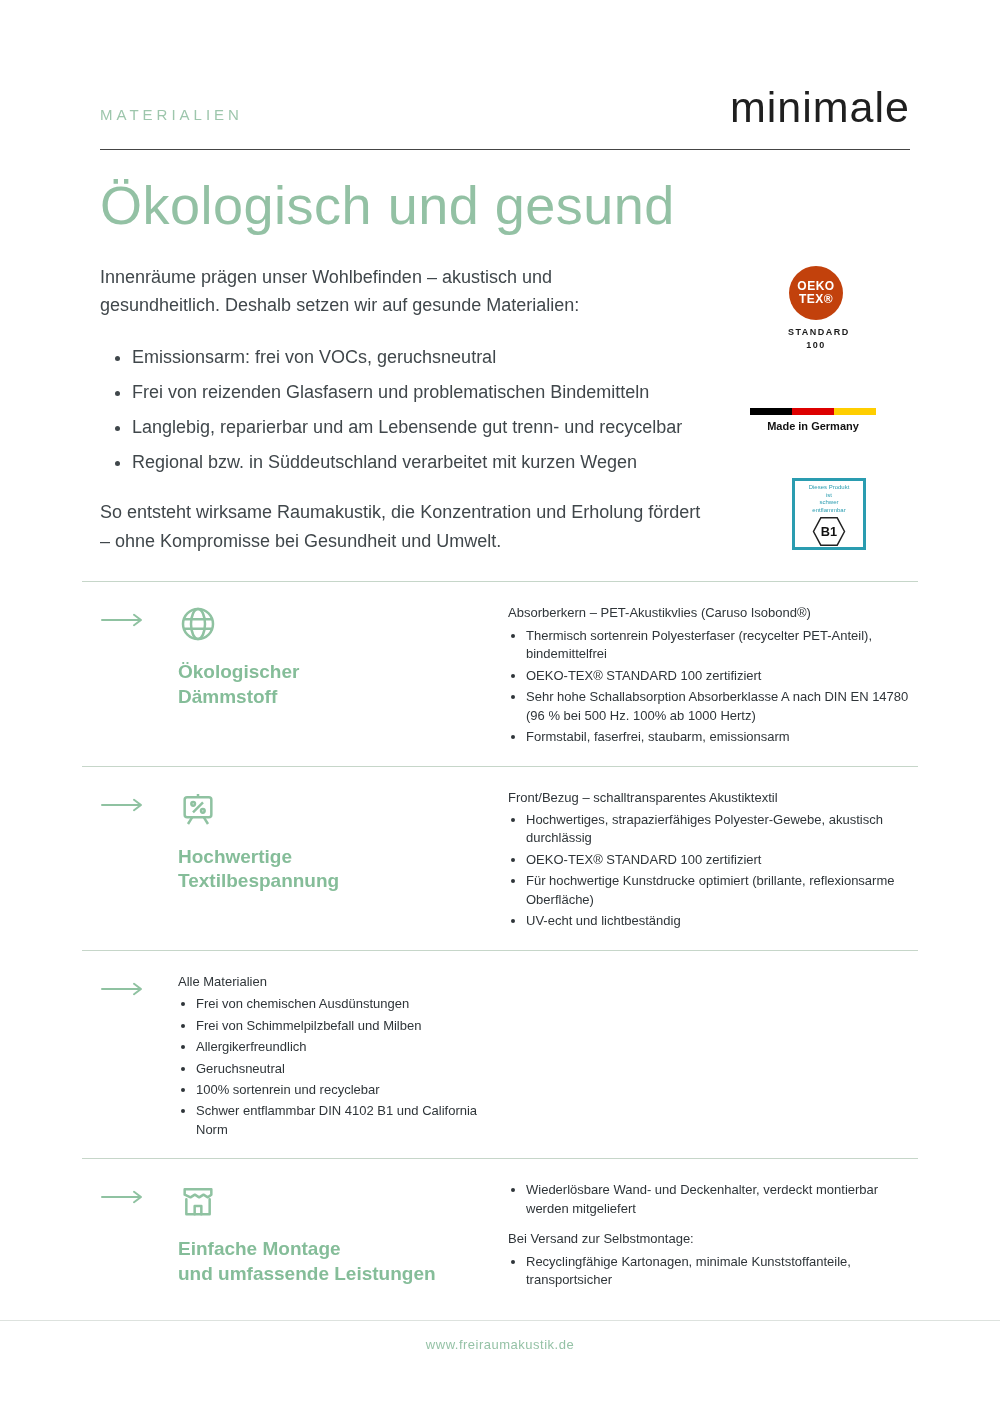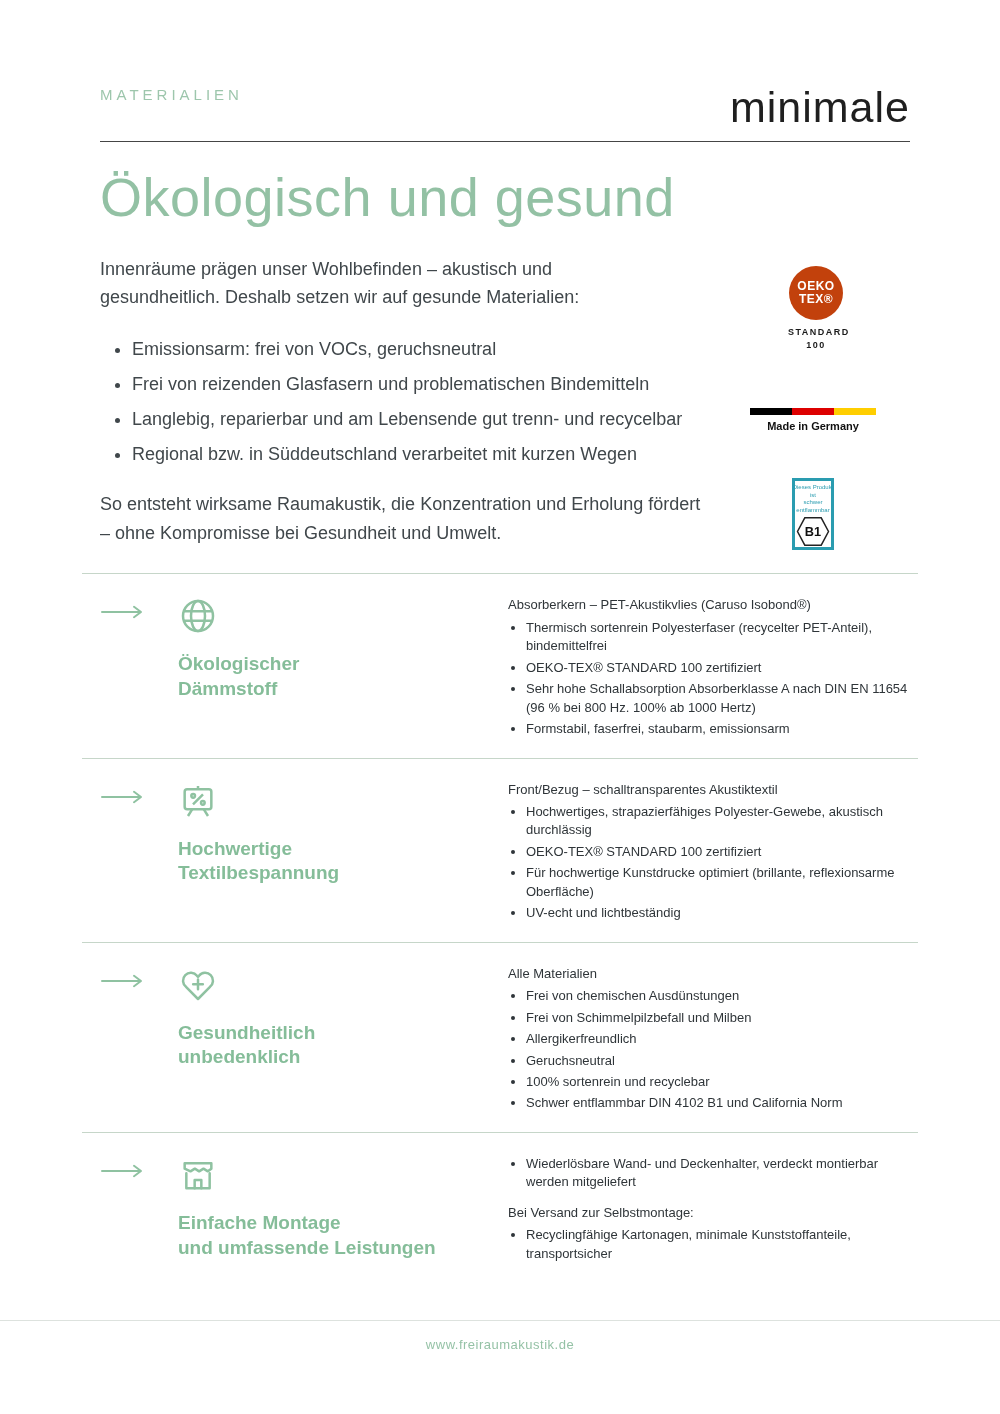--- a/index.html
+++ b/index.html
@@ -1,22 +1,22 @@
 <!DOCTYPE html>
 <html><head>
 <meta charset="utf-8">
 <style>
   * { margin:0; padding:0; box-sizing:border-box; }
   html,body { background:#ffffff; }
   body { font-family:"Liberation Sans","DejaVu Sans",sans-serif; color:#3d4449; }
   .page { position:relative; width:1000px; height:1414px; background:#fff; margin:0 auto; overflow:hidden; }
 
   
-  .header { display:flex; justify-content:space-between; align-items:flex-start;
-            margin:86px 90px 0 100px; padding-bottom:12px; border-bottom:1px solid #454545; }
+  .header { display:flex; justify-content:space-between; align-items:flex-end;
+            margin:86px 90px 0 100px; padding-bottom:20px; border-bottom:1px solid #454545; }
   .eyebrow { font-size:15px; letter-spacing:4px; color:#9dc6ac; font-weight:500; padding-bottom:6px; }
   .logo { font-size:43px; font-weight:300; color:#1f1f1f; letter-spacing:1px; line-height:1; }
 
   
   .hero-title { margin:24px 0 0 100px; font-size:54px; font-weight:300; color:#93c1a4; letter-spacing:0.5px; }
   .hero-intro { margin:28px 0 0 100px; width:545px; font-size:18px; line-height:1.55; color:#40474b; }
   .hero-bullets { margin:24px 0 0 112px; width:580px; font-size:18px; line-height:1.5; color:#40474b; padding-left:20px; }
   .hero-bullets li { margin-bottom:8px; }
   .hero-outro { margin:22px 0 0 100px; width:612px; font-size:18px; line-height:1.6; color:#40474b; }
 
@@ -26,21 +26,21 @@
                  display:flex; flex-direction:column; align-items:center; justify-content:center;
                  font-weight:700; font-size:12px; line-height:1.1; letter-spacing:0.5px; margin:0 auto; }
   .oeko-caption { margin-top:6px; font-size:9px; font-weight:700; color:#1a1a1a; letter-spacing:1.5px; line-height:1.45; }
 
   .badge-germany { position:absolute; left:750px; top:408px; width:126px; text-align:center; }
   .flag { display:flex; width:126px; height:7px; }
   .flag span { flex:1; }
   .flag .black { background:#000; } .flag .red { background:#dd0000; } .flag .gold { background:#ffce00; }
   .germany-label { margin-top:5px; font-size:11px; font-weight:700; color:#111; }
 
-  .badge-b1 { position:absolute; left:792px; top:478px; width:42px; height:72px;
+  .badge-b1 { position:absolute; left:792px; top:478px; width:74px; height:72px;
               border:3px solid #2a9cb0; background:#fff; display:flex; flex-direction:column;
               align-items:center; justify-content:flex-start; padding-top:3px; }
   .b1-top { font-size:6px; line-height:1.25; color:#2a9cb0; text-align:center; width:46px; }
   .b1-hex { margin-top:2px; }
 
   
   .sections { margin:26px 82px 0 82px; }
   .sec { border-top:1px solid #c6d6c9; display:grid; grid-template-columns:96px 330px 1fr;
          padding:22px 0 16px 0; }
   .sec-arrow { padding-left:18px; padding-top:8px; color:#8fc2a1; }
@@ -124,21 +124,21 @@
             <path d="M3.6 9.2h16.8M3.6 14.8h16.8"></path>
         </svg>
         <div class="sec-title">Ökologischer
 Dämmstoff</div>
       </div>
       <div class="sec-right">
         <div class="sec-lead">Absorberkern – PET-Akustikvlies (Caruso Isobond®)</div>
         <ul>
             <li>Thermisch sortenrein Polyesterfaser (recycelter PET-Anteil), bindemittelfrei</li>
             <li>OEKO-TEX® STANDARD 100 zertifiziert</li>
-            <li>Sehr hohe Schallabsorption  Absorberklasse A nach DIN EN 11654 (96 % bei 800 Hz. 100% ab 1000 Hertz)</li>
+            <li>Sehr hohe Schallabsorption  Absorberklasse A nach DIN EN 14780 (96 % bei 500 Hz. 100% ab 1000 Hertz)</li>
             <li>Formstabil, faserfrei, staubarm, emissionsarm</li>
           </ul>
       </div>
     </div>
 
     <div class="sec">
       <div class="sec-arrow">
         <svg width="44" height="16" viewBox="0 0 44 16" fill="none" stroke="currentColor" stroke-width="2" stroke-linecap="round" stroke-linejoin="round">
             <path d="M2 8h38"></path>
             <path d="M34 2.8L41 8l-7 5.2"></path>
@@ -166,28 +166,20 @@
       </div>
     </div>
 
     <div class="sec">
       <div class="sec-arrow">
         <svg width="44" height="16" viewBox="0 0 44 16" fill="none" stroke="currentColor" stroke-width="2" stroke-linecap="round" stroke-linejoin="round">
             <path d="M2 8h38"></path>
             <path d="M34 2.8L41 8l-7 5.2"></path>
           </svg>
       </div>
-      <div class="sec-left">
-        <svg class="sec-icon" viewBox="0 0 24 24" fill="none" stroke="currentColor" stroke-width="1.5" stroke-linecap="round" stroke-linejoin="round">
-          <path d="M12 20.4l-7.2-7.3a4.7 4.7 0 116.6-6.6l.6.6.6-.6a4.7 4.7 0 116.6 6.6z"></path>
-            <path d="M12 8.7v5.8M9.1 11.6h5.8"></path>
-        </svg>
-        <div class="sec-title">Gesundheitlich
-unbedenklich</div>
-      </div>
       <div class="sec-right">
         <div class="sec-lead">Alle Materialien</div>
         <ul>
             <li>Frei von chemischen Ausdünstungen</li>
             <li>Frei von Schimmelpilzbefall und Milben</li>
             <li>Allergikerfreundlich</li>
             <li>Geruchsneutral</li>
             <li>100% sortenrein und recyclebar</li>
             <li>Schwer entflammbar DIN 4102 B1 und California Norm</li>
           </ul>

